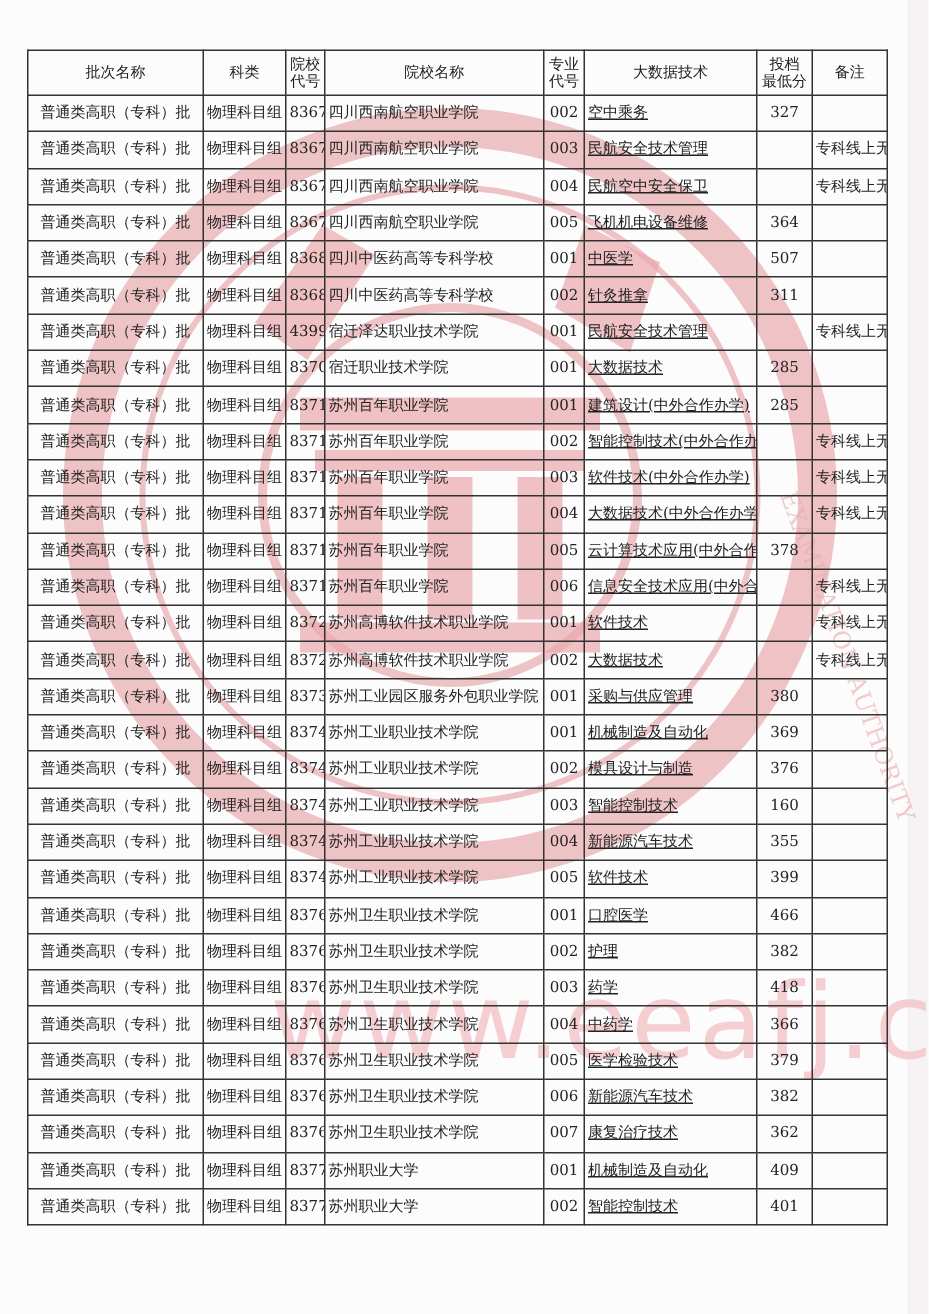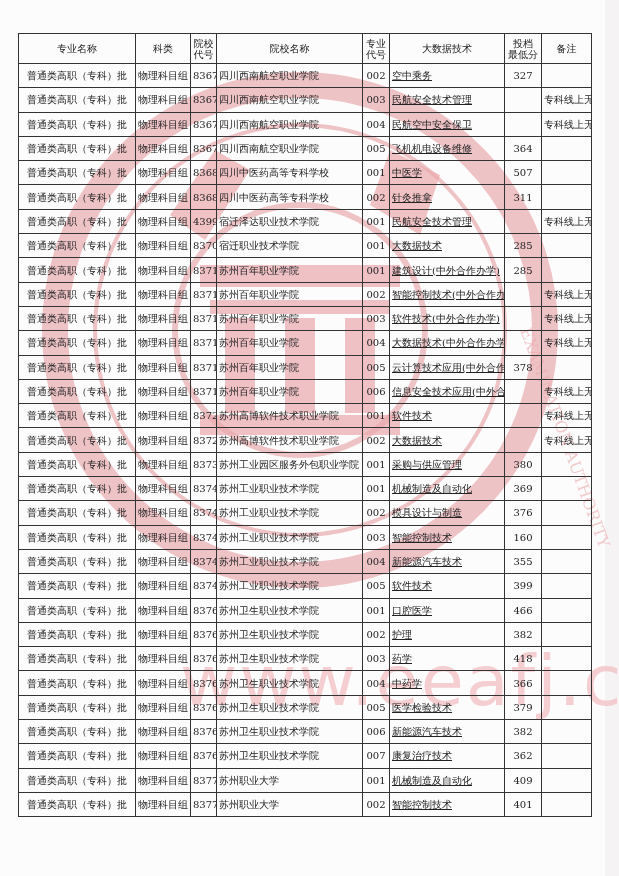--- a/index.html
+++ b/index.html
@@ -76,21 +76,21 @@
     <col style="width:55px">
     <col style="width:26px">
     <col style="width:146px">
     <col style="width:27px">
     <col style="width:115px">
     <col style="width:37px">
     <col style="width:50px">
   </colgroup>
   <thead>
     <tr>
-      <th>专业名称</th>
+      <th>批次名称</th>
       <th>科类</th>
       <th class="two-line"><span>院校</span><br><span>代号</span></th>
       <th>院校名称</th>
       <th class="two-line"><span>专业</span><br><span>代号</span></th>
       <th>大数据技术</th>
       <th class="two-line"><span>投档</span><br><span>最低分</span></th>
       <th>备注</th>
     </tr>
   </thead>
   <tbody id="tbody">

